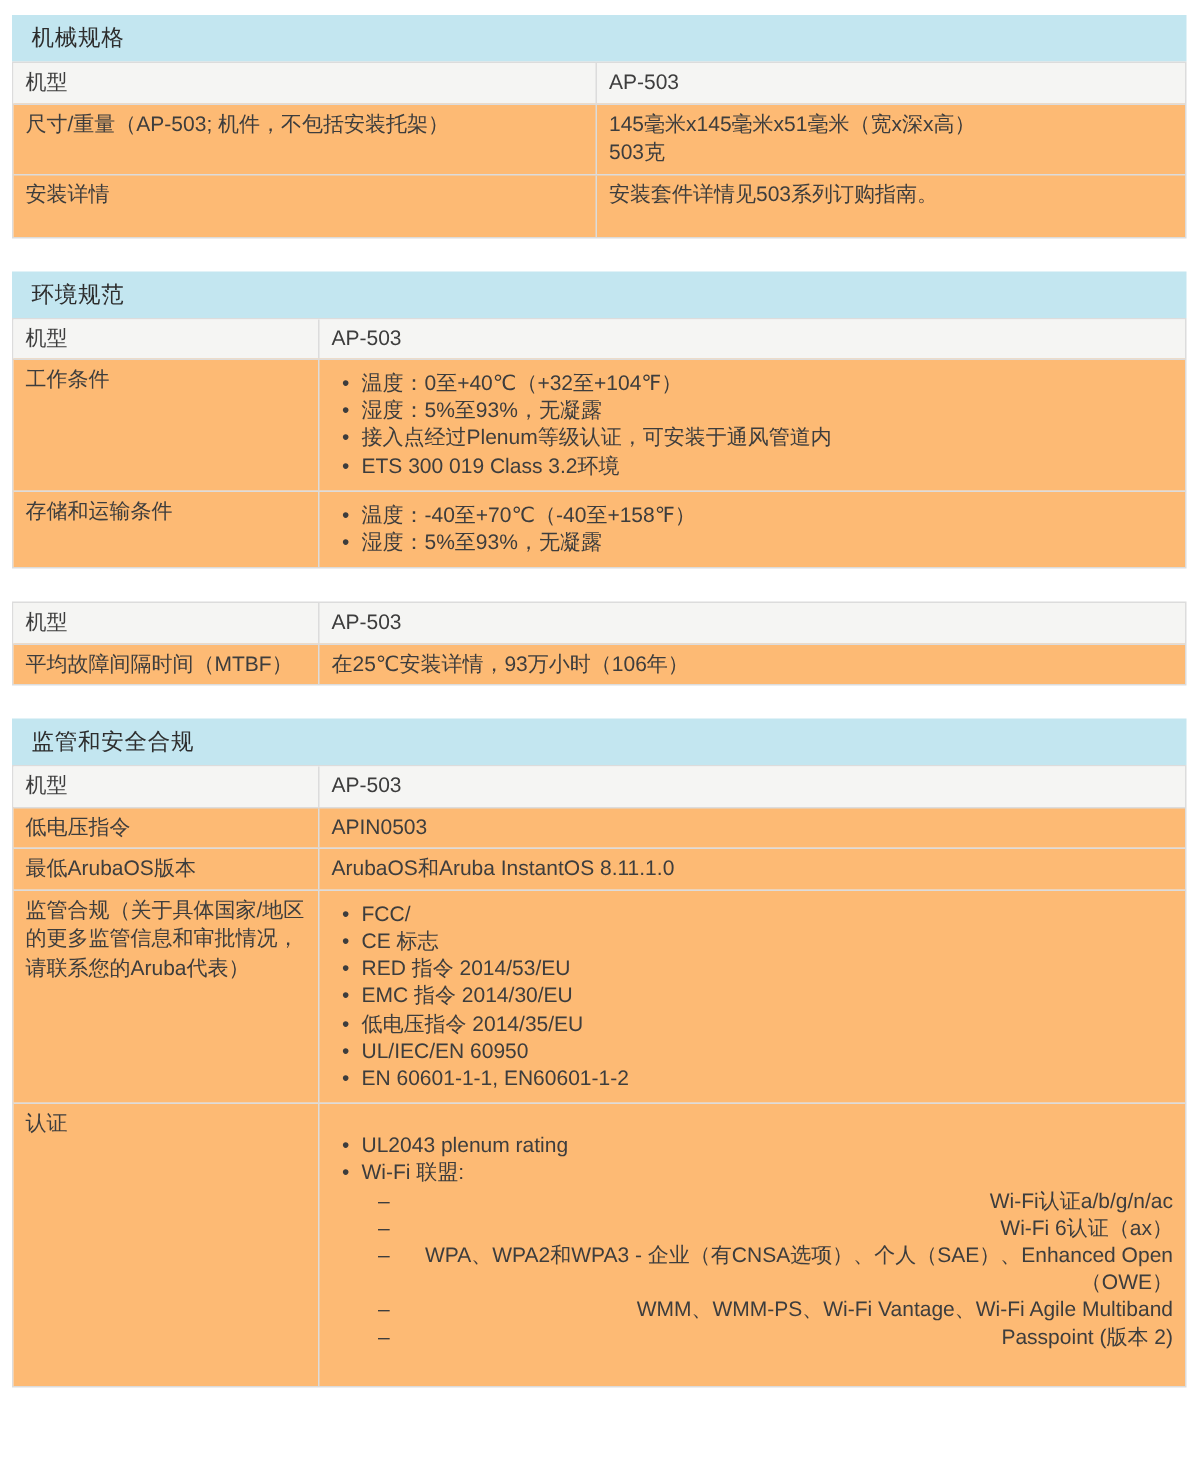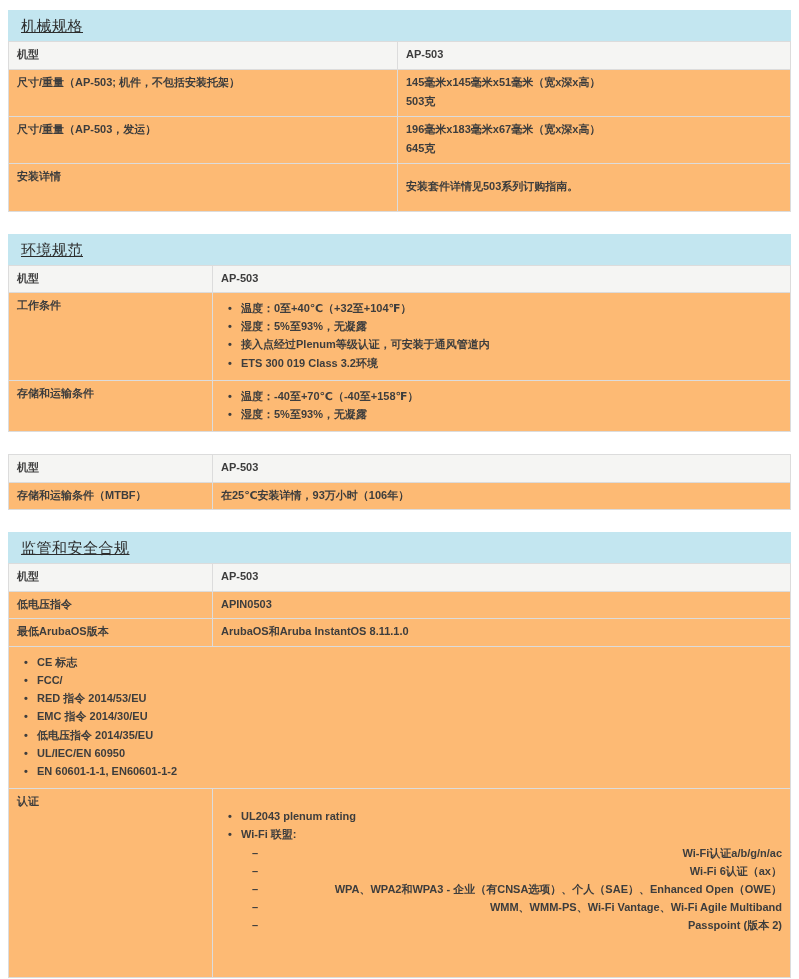--- a/index.html
+++ b/index.html
@@ -15,38 +15,36 @@
   .spec-table { margin-bottom: 22px; }
   .spec-table:last-child { margin-bottom: 0; }
 
   .spec-header {
     background: var(--header-bg, #c3e6f0);
     padding: 7px 13px 7px 13px;
     font-size: 15px;
     line-height: 17px;
     color: #2d2d2d;
     letter-spacing: 0.5px;
-    text-decoration: underline;
   }
 
   .spec-body {
     border: 1px solid var(--border, #dcdcdc);
   }
   .spec-row {
     display: flex;
     border-top: 1px solid var(--border, #dcdcdc);
     background: #fdba74;
   }
   .spec-body .spec-row:first-child { border-top: none; background: var(--subhead-bg, #f5f5f3); }
 
   .cell {
     padding: 3px 8px 4px 8px;
-    font-size: 11px;
+    font-size: 14px;
     line-height: 19.5px;
-    font-weight: bold;
   }
   .label {
     width: 204px;
     flex: none;
     border-right: 1px solid var(--border, #dcdcdc);
   }
   .spec-table:first-child .label { width: 389px; }
   .value { flex: 1; min-width: 0; }
 
   
@@ -108,27 +106,20 @@
             </div>
           </div>
           <div class="spec-row">
             <div class="cell label">尺寸/重量（AP-503; 机件，不包括安装托架）</div>
             <div class="cell value">
               <div class="line">145毫米x145毫米x51毫米（宽x深x高）</div>
               <div class="line">503克</div>
             </div>
           </div>
           <div class="spec-row">
-            <div class="cell label">尺寸/重量（AP-503，发运）</div>
-            <div class="cell value">
-              <div class="line">196毫米x183毫米x67毫米（宽x深x高）</div>
-              <div class="line">645克</div>
-            </div>
-          </div>
-          <div class="spec-row">
             <div class="cell label">安装详情</div>
             <div class="cell value">
               <div class="line">安装套件详情见503系列订购指南。</div>
             </div>
           </div>
         </div>
       </div>
       <div class="spec-table">
         <div class="spec-header"><span>环境规范</span></div>
         <div class="spec-body">
@@ -162,21 +153,21 @@
       </div>
       <div class="spec-table">
         <div class="spec-body">
           <div class="spec-row">
             <div class="cell label">机型</div>
             <div class="cell value">
               <div class="line">AP-503</div>
             </div>
           </div>
           <div class="spec-row">
-            <div class="cell label">存储和运输条件（MTBF）</div>
+            <div class="cell label">平均故障间隔时间（MTBF）</div>
             <div class="cell value">
               <div class="line">在25℃安装详情，93万小时（106年）</div>
             </div>
           </div>
         </div>
       </div>
       <div class="spec-table">
         <div class="spec-header"><span>监管和安全合规</span></div>
         <div class="spec-body">
           <div class="spec-row">
@@ -191,24 +182,25 @@
               <div class="line">APIN0503</div>
             </div>
           </div>
           <div class="spec-row">
             <div class="cell label">最低ArubaOS版本</div>
             <div class="cell value">
               <div class="line">ArubaOS和Aruba InstantOS 8.11.1.0</div>
             </div>
           </div>
           <div class="spec-row">
-            <div class="cell value">
-              <ul class="bullets">
+            <div class="cell label">监管合规（关于具体国家/地区的更多监管信息和审批情况，请联系您的Aruba代表）</div>
+            <div class="cell value">
+              <ul class="bullets">
+                <li><span>FCC/</span></li>
                 <li><span>CE 标志</span></li>
-                <li><span>FCC/</span></li>
                 <li><span>RED 指令 2014/53/EU</span></li>
                 <li><span>EMC 指令 2014/30/EU</span></li>
                 <li><span>低电压指令 2014/35/EU</span></li>
                 <li><span>UL/IEC/EN 60950</span></li>
                 <li><span>EN 60601-1-1, EN60601-1-2</span></li>
               </ul>
             </div>
           </div>
           <div class="spec-row">
             <div class="cell label">认证</div>

